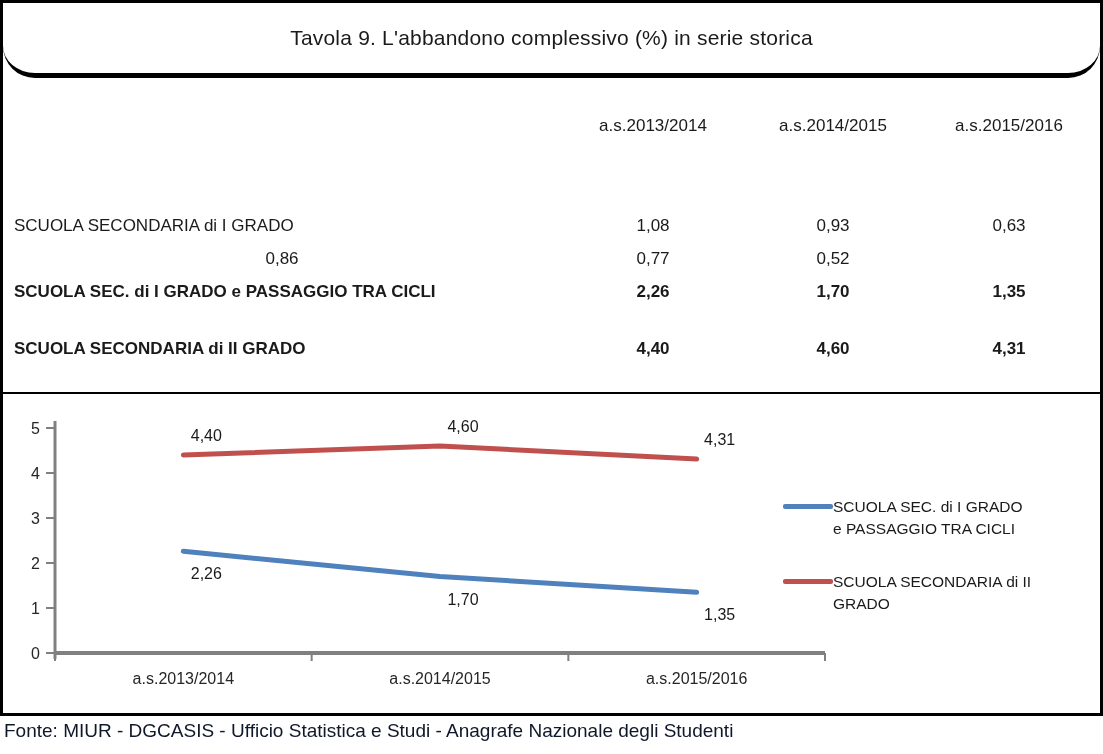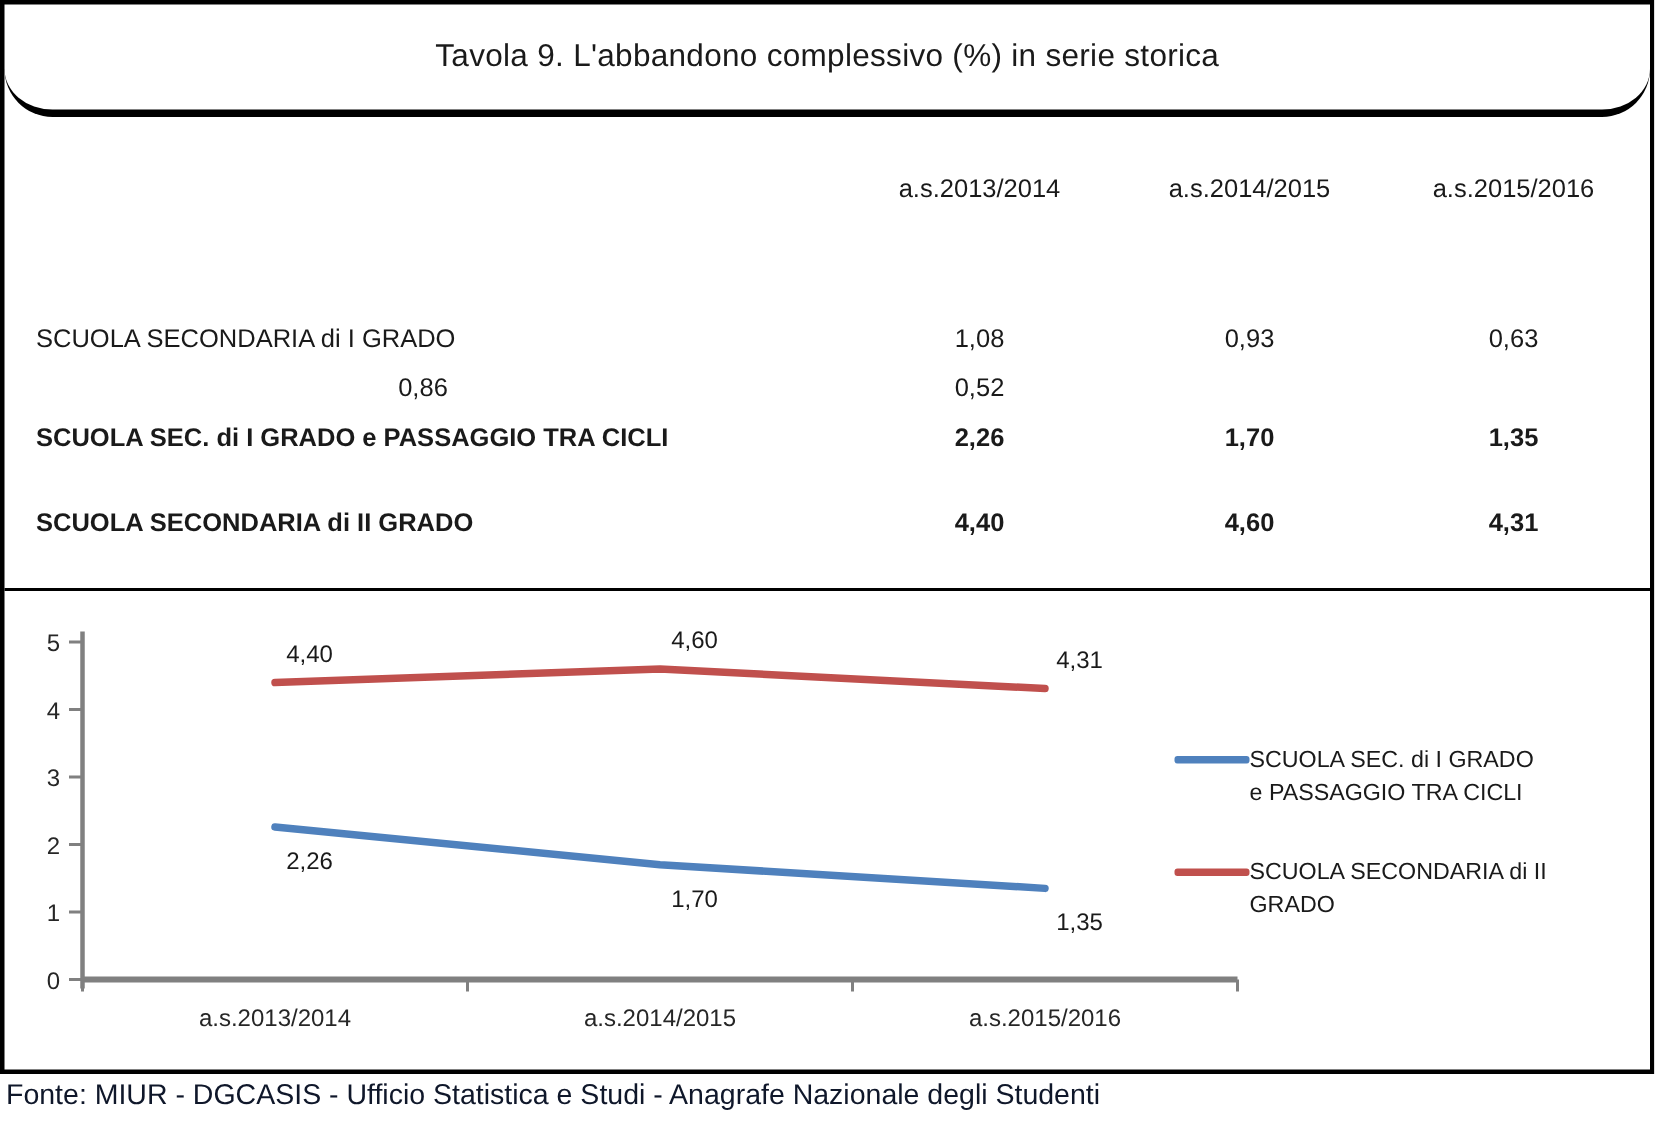--- a/index.html
+++ b/index.html
@@ -17,21 +17,21 @@
   }
   .figure-title{font-size:21px;letter-spacing:0.2px;color:#1a1a1a;}
   .table-section{
     position:relative;height:316px;border-bottom:2px solid #000;box-sizing:border-box;
   }
   .trow{
     position:absolute;left:0;width:1094px;height:24px;
     display:grid;grid-template-columns:558px 184px 176px 176px;
     font-size:17px;line-height:24px;
   }
-  .trow .rlabel{padding-left:21px;white-space:nowrap;}
+  .trow .rlabel{padding-left:11px;white-space:nowrap;}
   .trow .cell{text-align:center;}
   .trow.bold{font-weight:bold;}
   .hdr{top:36px;}
   .r1{top:136px;}
   .r2{top:169px;}
   .r3{top:202px;}
   .r4{top:259px;}
   .chart-section{position:relative;height:319px;}
   #chart-svg{position:absolute;top:0;left:0;}
   #chart-svg text{font-family:"Liberation Sans", sans-serif;}
@@ -67,20 +67,21 @@
 
       <div class="trow r1">
         <div class="rlabel">SCUOLA SECONDARIA di I GRADO</div>
         <div class="cell">1,08</div>
         <div class="cell">0,93</div>
         <div class="cell">0,63</div>
       </div>
 
       <div class="trow r2">
         <div class="cell">0,86</div>
+        <div class="cell">0,77</div>
         <div class="cell">0,52</div>
       </div>
 
       <div class="trow r3 bold">
         <div class="rlabel">SCUOLA SEC. di I GRADO e PASSAGGIO TRA CICLI</div>
         <div class="cell">2,26</div>
         <div class="cell">1,70</div>
         <div class="cell">1,35</div>
       </div>
 

